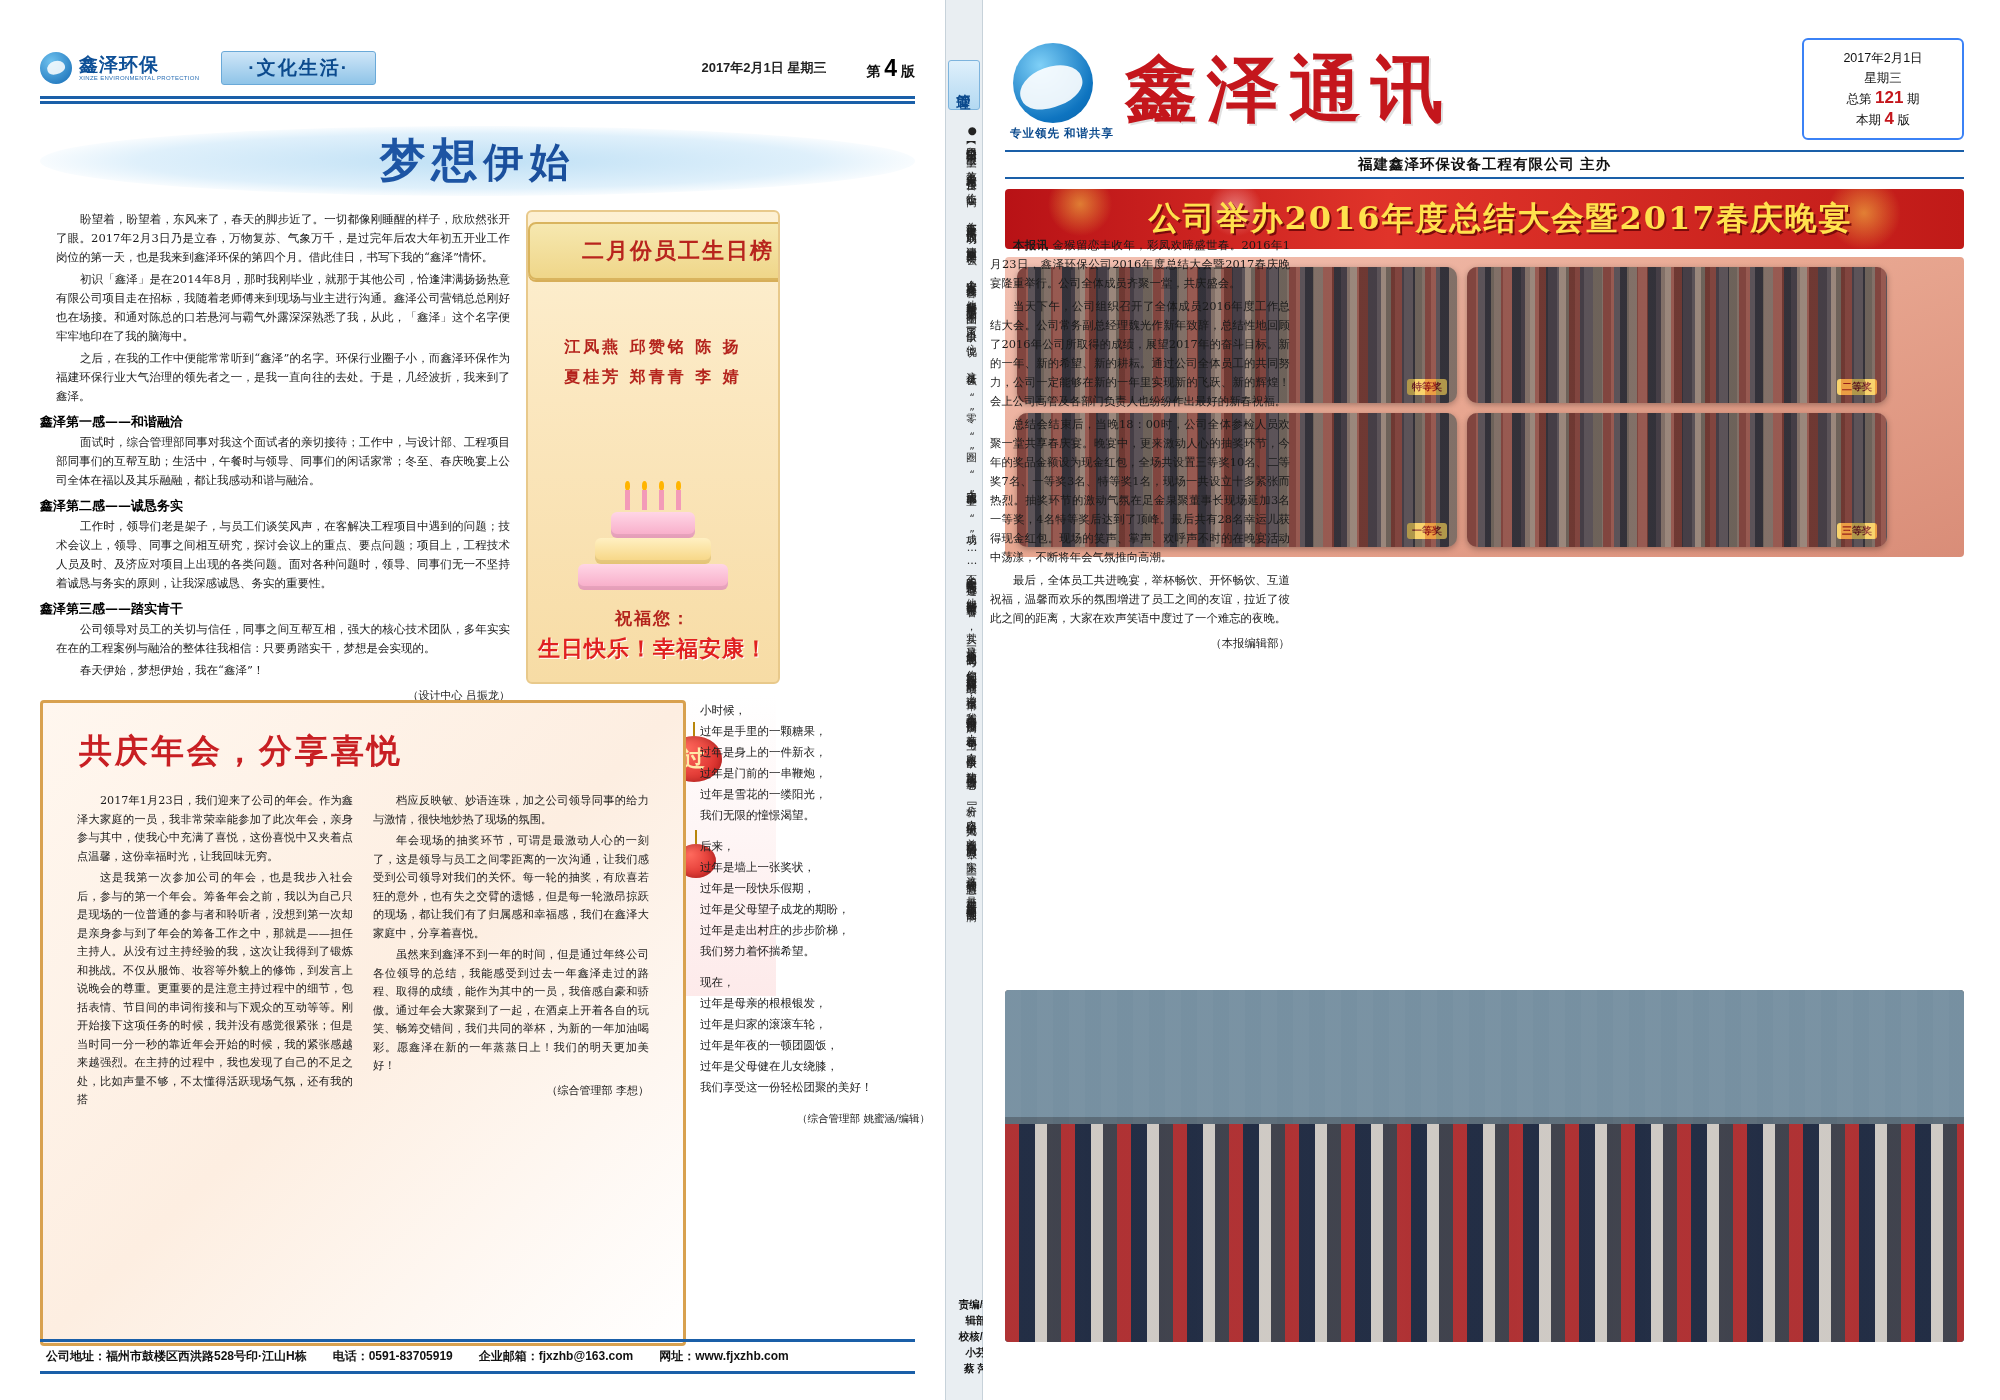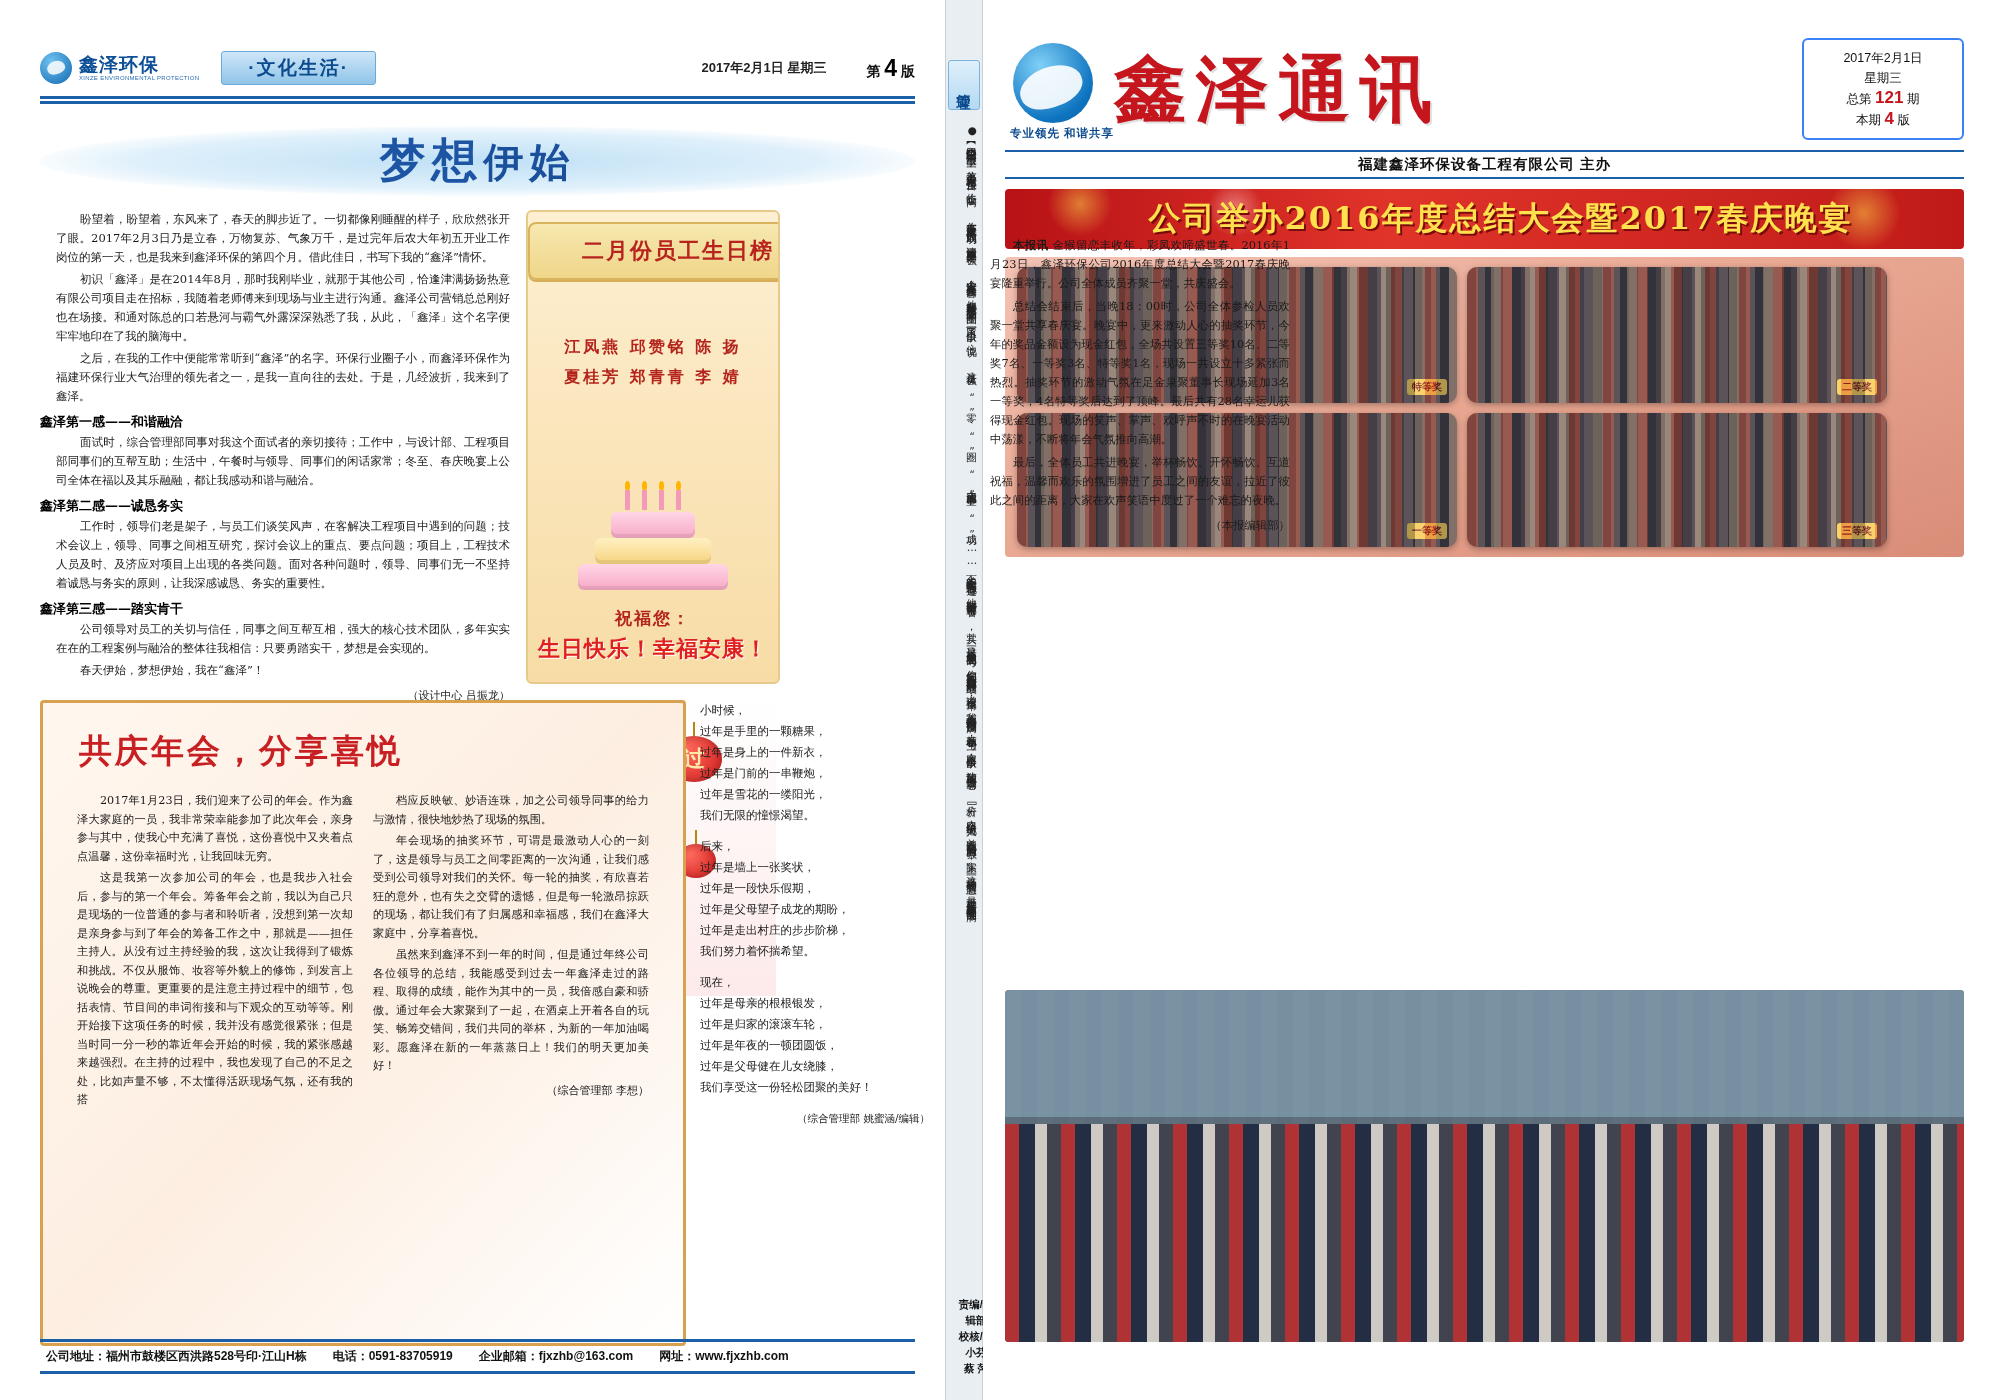--- a/index.html
+++ b/index.html
@@ -218,21 +218,21 @@
 
   
   .right-page{
     position:relative;flex:1;height:1400px;background:#ffffff;
     box-sizing:border-box;padding:30px 36px 20px 22px;
   }
   .masthead-r{
     position:relative;height:118px;display:flex;align-items:center;
   }
   .big-logo{
-    width:108px;height:96px;position:relative;flex:none;margin-right:1px;
+    width:108px;height:96px;position:relative;flex:none;margin-right:12px;
   }
   .big-logo .globe{
     position:absolute;left:8px;top:2px;width:80px;height:80px;border-radius:50%;
     background:radial-gradient(circle at 34% 28%,#7fd0f7,#0e74c0 70%,#0a5fa4);
   }
   .big-logo .swoosh{
     position:absolute;left:14px;top:26px;width:64px;height:40px;
     border-radius:50% 50% 45% 45%;
     background:#ffffff;opacity:.9;transform:rotate(-20deg);
   }
@@ -508,20 +508,21 @@
         <div class="medal">二等奖</div>
       </div>
       <div class="ph-col crowd" style="left:462px;top:156px;width:420px;height:134px;">
         <div class="medal">三等奖</div>
       </div>
       <div class="art-text" style="left:0;top:0;width:0;height:0;overflow:hidden;"></div>
     </div>
 
     <div class="art-text" style="position:absolute;left:7px;top:236px;width:300px;">
       <p><span class="lead">本报讯</span><span>  金猴留恋丰收年，彩凤欢啼盛世春。2016年1月23日，鑫泽环保公司2016年度总结大会暨2017春庆晚宴隆重举行。公司全体成员齐聚一堂，共庆盛会。</span></p>
+      <p>当天下午，公司组织召开了全体成员2016年度工作总结大会。公司常务副总经理魏光作新年致辞，总结性地回顾了2016年公司所取得的成绩，展望2017年的奋斗目标。新的一年、新的希望、新的耕耘。通过公司全体员工的共同努力，公司一定能够在新的一年里实现新的飞跃、新的辉煌！会上公司高管及各部门负责人也纷纷作出最好的新春祝福。</p>
       <p>总结会结束后，当晚18：00时，公司全体参检人员欢聚一堂共享春庆宴。晚宴中，更来激动人心的抽奖环节，今年的奖品金额设为现金红包，全场共设置三等奖10名、二等奖7名、一等奖3名、特等奖1名，现场一共设立十多紧张而热烈。抽奖环节的激动气氛在足金泉聚董事长现场延加3名一等奖，4名特等奖后达到了顶峰。最后共有28名幸运儿获得现金红包。现场的笑声、掌声、欢呼声不时的在晚宴活动中荡漾，不断将年会气氛推向高潮。</p>
       <p>最后，全体员工共进晚宴，举杯畅饮、开怀畅饮、互道祝福，温馨而欢乐的氛围增进了员工之间的友谊，拉近了彼此之间的距离，大家在欢声笑语中度过了一个难忘的夜晚。</p>
       <div class="art-sign">（本报编辑部）</div>
     </div>
 
     <div class="group-photo">
       <div class="gp-bg"></div>
       <div class="gp-people"></div>
     </div>
   </div>

